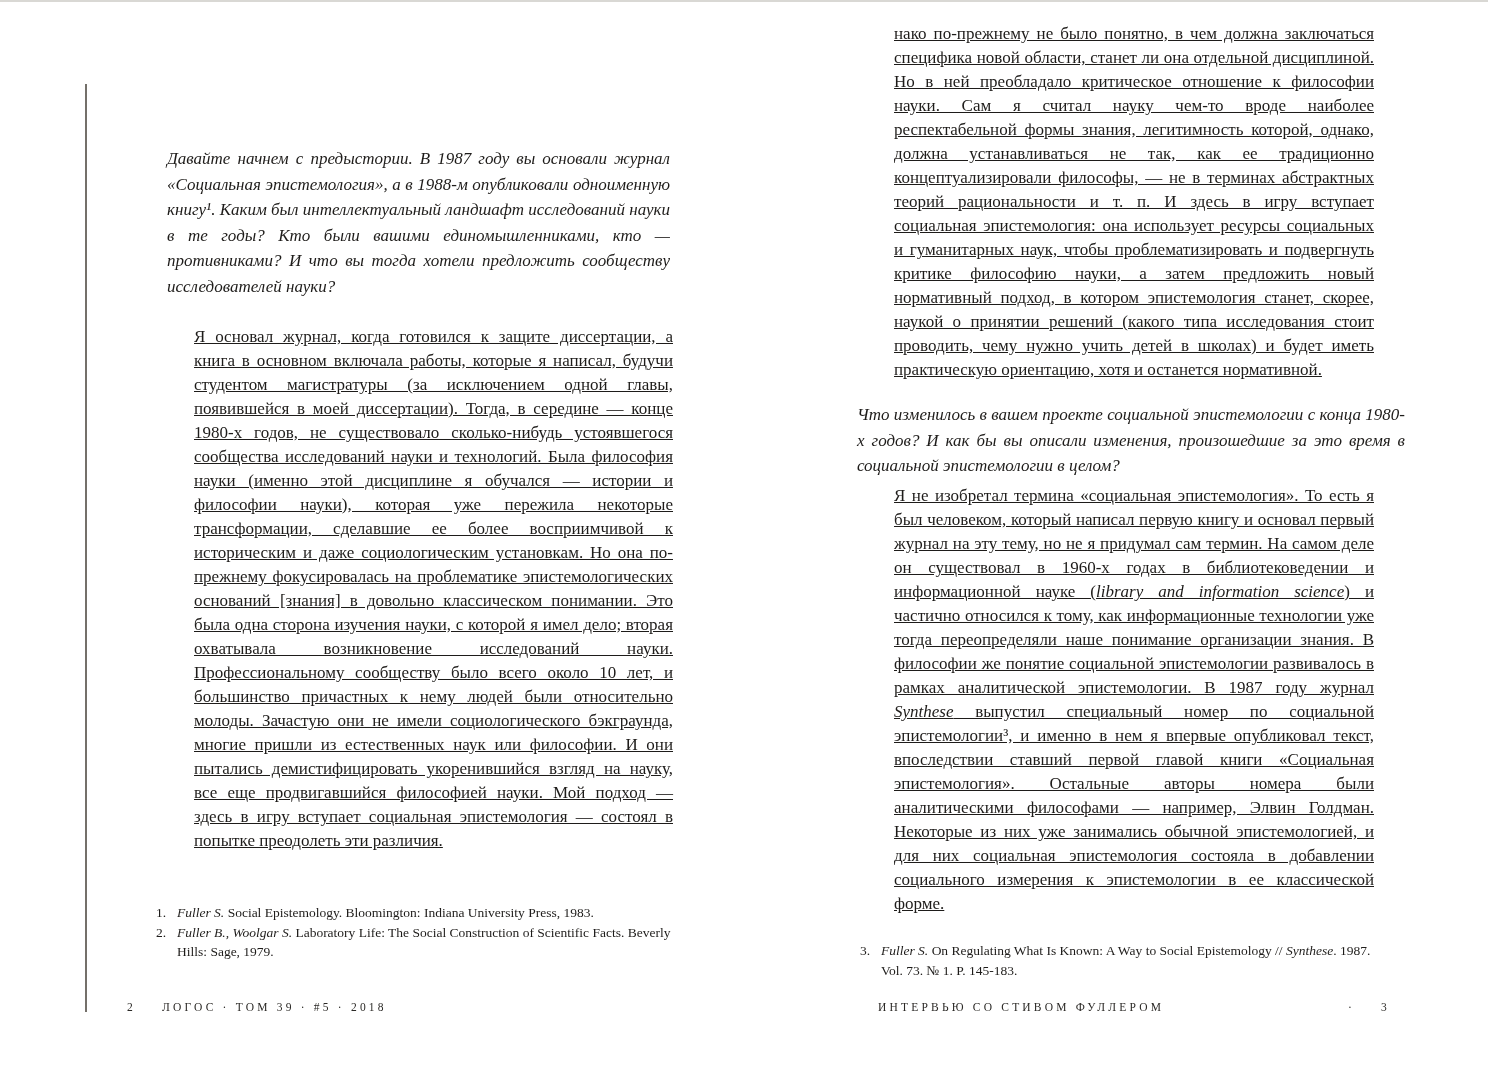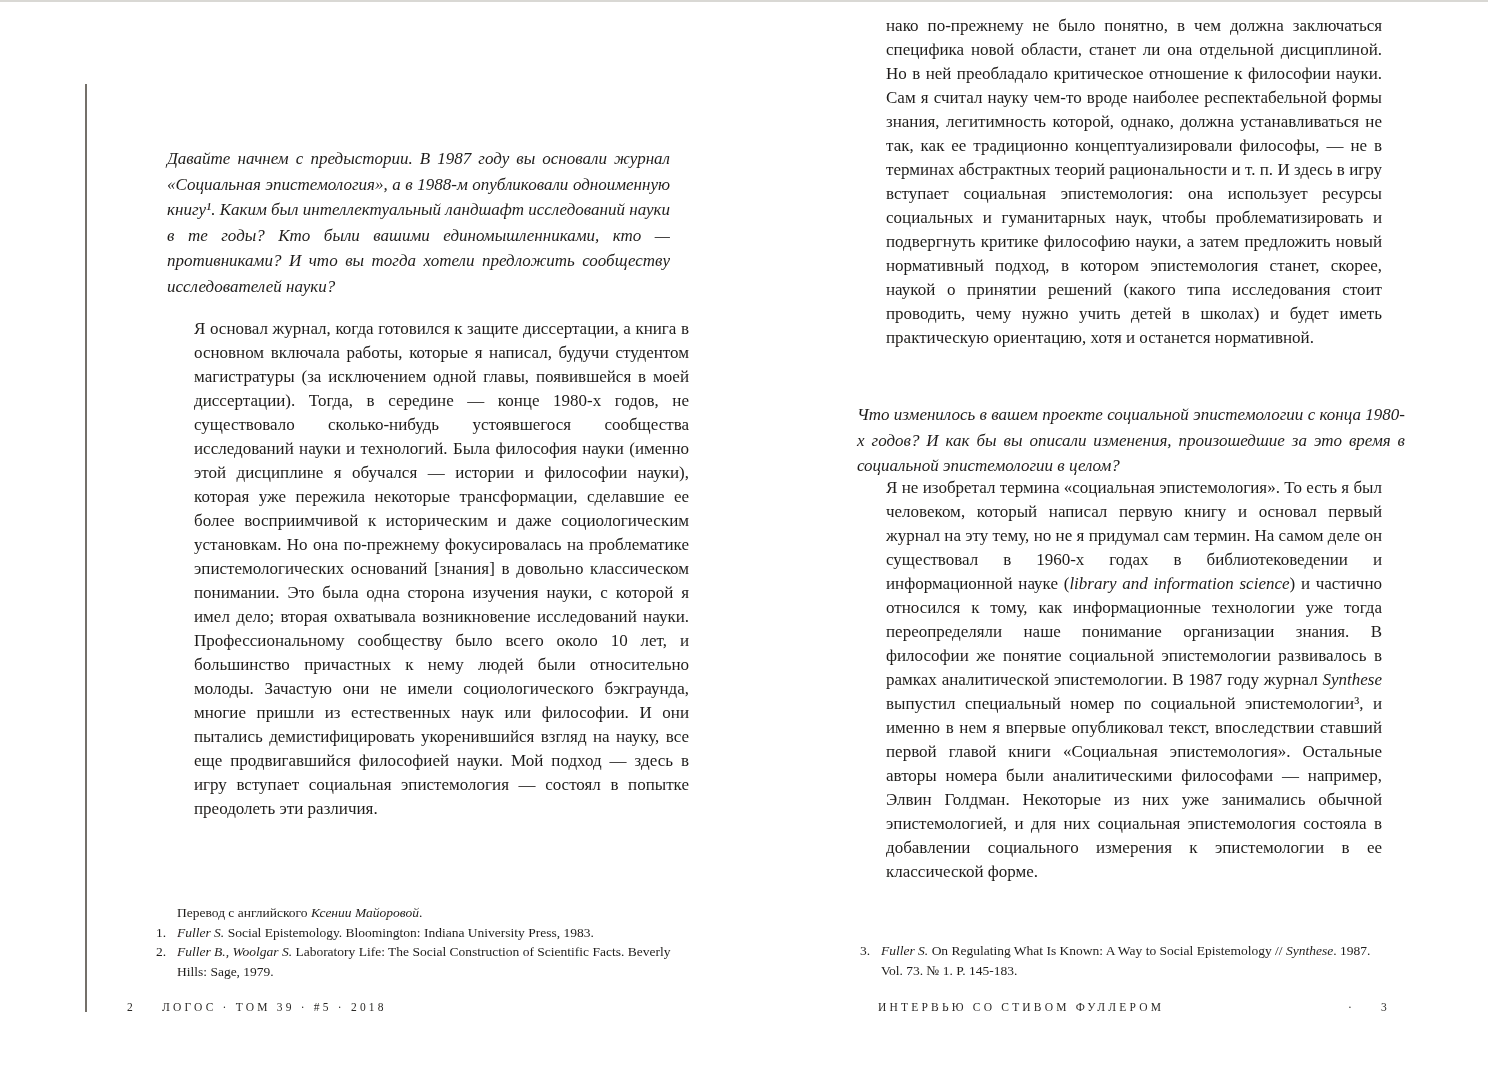--- a/index.html
+++ b/index.html
@@ -21,21 +21,21 @@
 
   .question {
     margin: 0;
     font-style: italic;
     font-size: 17px;
     line-height: 25.5px;
     text-align: justify;
     hyphens: auto;
   }
   .bodytext { font-size: 17px; line-height: 24px; text-align: justify; hyphens: auto; }
-  .bodytext p { margin: 8px; }
+  .bodytext p { margin: 16px; text-decoration: underline; }
   .bodytext p.indent { text-indent: 22px; }
 
   .fnblock { font-size: 13.5px; line-height: 19.5px; }
   .translator { margin: 0 0 0 21px; }
   .fn { display: flex; }
   .fn-num { width: 21px; flex: none; }
   .fn-text { flex: 1; }
 
   .footer {
     position: absolute;
@@ -44,21 +44,21 @@
     letter-spacing: 3.2px;
     color: #2b2926;
     white-space: nowrap;
   }
   .footer-left  { left: 127px; display: flex; gap: 26px; }
   .footer-right { left: 878px; width: 512px; display: flex; justify-content: space-between; align-items: flex-end; }
   .footer-right .pager { display: flex; gap: 26px; }
 
   
   .q-left   { left: 135px; top: 146px; width: 503px; margin-left: 32px; }
-  .a-left   { left: 186px; top: 309px; width: 511px; }
+  .a-left   { left: 178px; top: 309px; width: 511px; }
   .fn-left  { left: 156px; top: 903px; width: 534px; }
 
   
   .cont-right { left: 878px; top: 6px;   width: 512px; }
   .q-right    { left: 835px; top: 402px; width: 548px; margin-left: 22px; }
   .a-right    { left: 878px; top: 468px; width: 512px; }
   .fn-right   { left: 860px; top: 941px; width: 528px; }
 </style>
 </head>
 <body>
@@ -70,21 +70,20 @@
 
   <div>
 
     <p class="block question q-left" lang="ru">Давайте начнем с предыстории. В 1987 году вы основали журнал «Социальная эпистемология», а в 1988-м опубликовали одноименную книгу¹. Каким был интеллектуальный ландшафт исследований науки в те годы? Кто были вашими единомышленниками, кто — противниками? И что вы тогда хотели предложить сообществу исследователей науки?</p>
 
     <div class="block bodytext a-left" lang="ru">
       <p>Я основал журнал, когда готовился к защите диссертации, а книга в основном включала работы, которые я написал, будучи студентом магистратуры (за исключением одной главы, появившейся в моей диссертации). Тогда, в середине — конце 1980-х годов, не существовало сколько-нибудь устоявшегося сообщества исследований науки и технологий. Была философия науки (именно этой дисциплине я обучался — истории и философии науки), которая уже пережила некоторые трансформации, сделавшие ее более восприимчивой к историческим и даже социологическим установкам. Но она по-прежнему фокусировалась на проблематике эпистемологических оснований [знания] в довольно классическом понимании. Это была одна сторона изучения науки, с которой я имел дело; вторая охватывала возникновение исследований науки. Профессиональному сообществу было всего около 10 лет, и большинство причастных к нему людей были относительно молоды. Зачастую они не имели социологического бэкграунда, многие пришли из естественных наук или философии. И они пытались демистифицировать укоренившийся взгляд на науку, все еще продвигавшийся философией науки. Мой подход — здесь в игру вступает социальная эпистемология — состоял в попытке преодолеть эти различия.</p>
     </div>
 
     <div class="block fnblock fn-left" lang="ru">
-      <p class="translator"><span>Перевод с английского </span><span style="font-style: italic;">Ксении Майоровой</span><span>.</span></p>
       <div class="fn">
         <span class="fn-num">1.</span>
         <span class="fn-text"><span style="font-style: italic;">Fuller S.</span><span> Social Epistemology. Bloomington: Indiana University Press, 1983.</span></span>
       </div>
       <div class="fn">
         <span class="fn-num">2.</span>
         <span class="fn-text"><span style="font-style: italic;">Fuller B., Woolgar S.</span><span> Laboratory Life: The Social Construction of Scientific Facts. Beverly Hills: Sage, 1979.</span></span>
       </div>
     </div>
 

